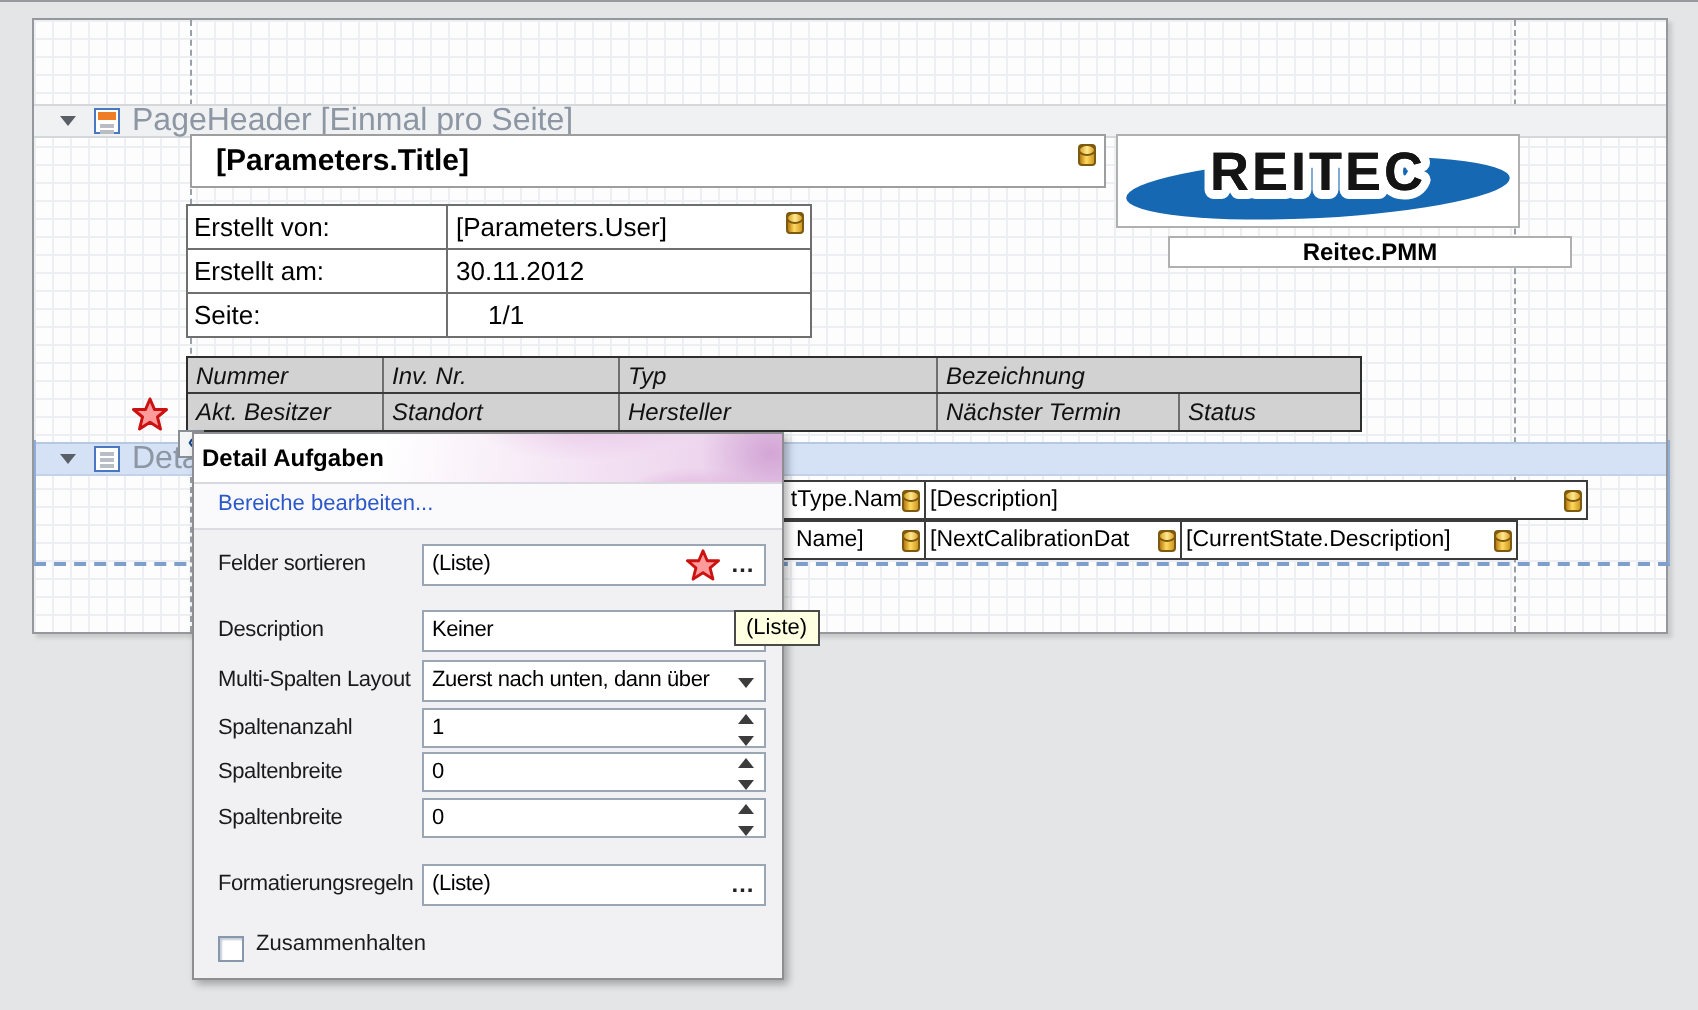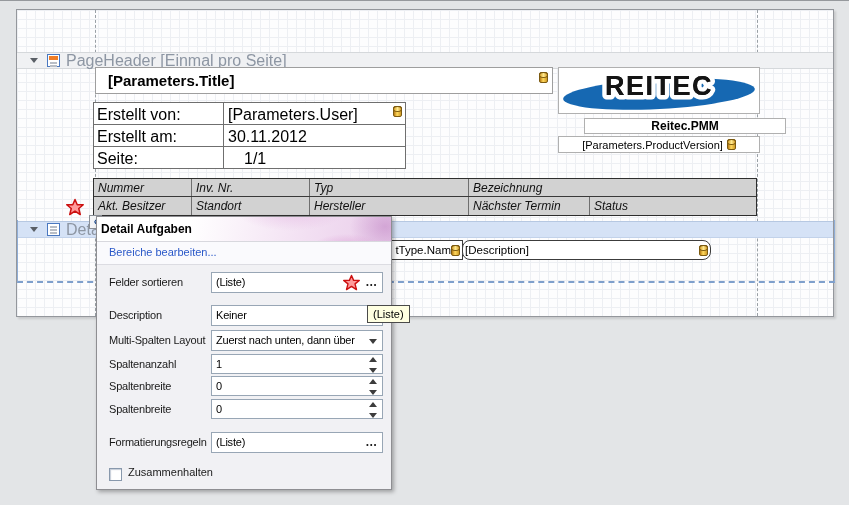--- a/index.html
+++ b/index.html
@@ -21,32 +21,32 @@
   .tri-down{width:0;height:0;border-left:4px solid transparent;border-right:4px solid transparent;border-top:5px solid #5a5f66;margin-left:13px;}
   .icon-band{width:13px;height:13px;background:#fff;border:1px solid #4a78c0;position:relative;margin-left:9px;flex:0 0 auto;}
   .icon-band i{position:absolute;left:2px;right:2px;height:2px;background:#b9bec6;}
   .icon-band .bar{position:absolute;left:1px;right:1px;top:1px;height:4px;background:#ef7d26;}
 
   
   .rbox{position:absolute;background:#fff;border:1px solid #9e9e9e;z-index:2;}
   #title-box{left:78px;top:57px;width:458px;height:27px;font-weight:bold;font-size:15px;line-height:25px;padding-left:12px;}
   #title-box .db{position:absolute;right:4px;top:4px;}
 
-  #info-table{left:76px;top:92px;width:313px;height:67px;border:1px solid #6f6f6f;display:flex;flex-direction:column;font-size:16px;}
+  #info-table{left:76px;top:92px;width:313px;height:67px;border:1px solid #6f6f6f;display:flex;flex-direction:column;font-size:13px;}
   .info-row{flex:1;display:flex;border-bottom:1px solid #6f6f6f;}
   .info-row:last-child{border-bottom:none;gap:16px;}
   .info-label{width:130px;border-right:1px solid #6f6f6f;padding:3px 0 0 3px;}
   .info-value{flex:1;padding:3px 3px 0 4px;display:flex;align-items:flex-start;}
   .info-value .spacer{flex:1;}
 
   #logo-box{left:541px;top:57px;width:202px;height:47px;border:1px solid #b0b0b0;overflow:hidden;}
   #pmm-box{left:541px;top:108px;width:202px;height:16px;border:1px solid #b0b0b0;font-weight:bold;font-size:12px;text-align:center;line-height:14px;margin-left:26px;}
   #ver-box{left:541px;top:126px;width:202px;height:17px;border:1px solid #b0b0b0;font-size:11px;display:flex;align-items:center;justify-content:center;gap:4px;}
 
-  #col-table{left:76px;top:168px;width:664px;border:1px solid #2e2e2e;background:#d2d2d2;z-index:2;font-size:12px;font-style:italic;color:#111;}
+  #col-table{left:76px;top:168px;width:588px;border:1px solid #2e2e2e;background:#d2d2d2;z-index:2;font-size:12px;font-style:italic;color:#111;}
   .col-row{display:flex;height:18px;}
   .col-row:first-child{border-bottom:1px solid #3a3a3a;}
   .col-cell{border-right:1px solid #6f6f6f;padding:2px 0 0 4px;overflow:hidden;white-space:nowrap;}
   .col-cell:last-child{border-right:none;}
 
   
   #detail-select{position:absolute;left:0;top:210px;width:818px;height:63px;z-index:4;pointer-events:none;
     border-left:1px solid #8fadd6;border-right:1px solid #8fadd6;border-bottom:2px dashed #7e9fcc;}
   .drow{position:absolute;height:20px;display:flex;z-index:3;}
   #drow1{left:324px;top:230px;}
@@ -143,24 +143,20 @@
     <div id="logo-box" class="rbox">
       <svg width="200" height="45" viewBox="0 0 200 45">
         <ellipse cx="100" cy="26" rx="96" ry="15" fill="#1668b2" transform="rotate(-3 100 26)"></ellipse>
         <text x="100" y="27" text-anchor="middle" font-family="Liberation Sans, sans-serif" font-size="27" font-weight="bold" letter-spacing="1.5" fill="#141414" stroke="#ffffff" stroke-width="9" paint-order="stroke" stroke-linejoin="round">REITEC</text>
         <text x="100" y="27" text-anchor="middle" font-family="Liberation Sans, sans-serif" font-size="27" font-weight="bold" letter-spacing="1.5" fill="#141414">REITEC</text>
       </svg>
     </div>
     <div id="pmm-box" class="rbox">
       <span>Reitec.PMM</span>
     </div>
-    <div id="ver-box" class="rbox">
-      <span>[Parameters.ProductVersion]</span>
-      <span class="db"></span>
-    </div>
 
     <div id="col-table" class="rbox">
       <div class="col-row">
         <div class="col-cell" style="width:98px;">Nummer</div>
         <div class="col-cell" style="width:118px;">Inv. Nr.</div>
         <div class="col-cell" style="width:159px;">Typ</div>
         <div class="col-cell" style="flex:1;">Bezeichnung</div>
       </div>
       <div class="col-row">
         <div class="col-cell" style="width:98px;">Akt. Besitzer</div>
@@ -181,22 +177,39 @@
       <span class="band-label">Detail</span>
     </div>
     <div id="detail-select"></div>
 
     <div id="drow1" class="drow">
       <div class="dcell" style="width:122px;">
         <span class="spacer"></span>
           <span>tType.Nam</span>
           <span class="db"></span>
       </div>
-      <div class="dcell" style="width:249px;border-radius:8px;">
+      <div class="dcell" style="width:332px;">
         <span>[Description]</span>
+          <span class="spacer"></span>
+          <span class="db"></span>
+      </div>
+    </div>
+    <div id="drow2" class="drow">
+      <div class="dcell" style="width:122px;padding-left:56px;">
+        <span>Name]</span>
+          <span class="spacer"></span>
+          <span class="db"></span>
+      </div>
+      <div class="dcell" style="width:129px;">
+        <span>[NextCalibrationDat</span>
+          <span class="spacer"></span>
+          <span class="db"></span>
+      </div>
+      <div class="dcell" style="width:169px;">
+        <span>[CurrentState.Description]</span>
           <span class="spacer"></span>
           <span class="db"></span>
       </div>
     </div>
 
     <div id="smart-tag"><span>‹</span></div>
   </div>
 
   <svg class="star" style="left:66px;top:197px;" width="18" height="18" viewBox="0 0 24 24">
     <polygon points="12,2 15,9 23,9 17,14 19,22 12,17.5 5,22 7,14 1,9 9,9" fill="#ff9b9b" stroke="#cc1111" stroke-width="2" stroke-linejoin="round"></polygon>

